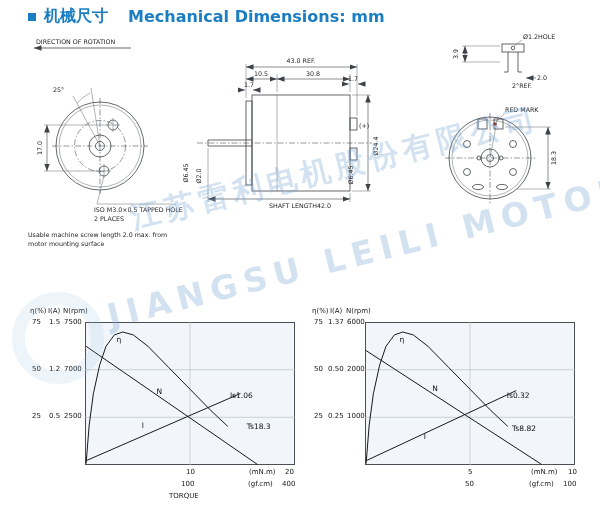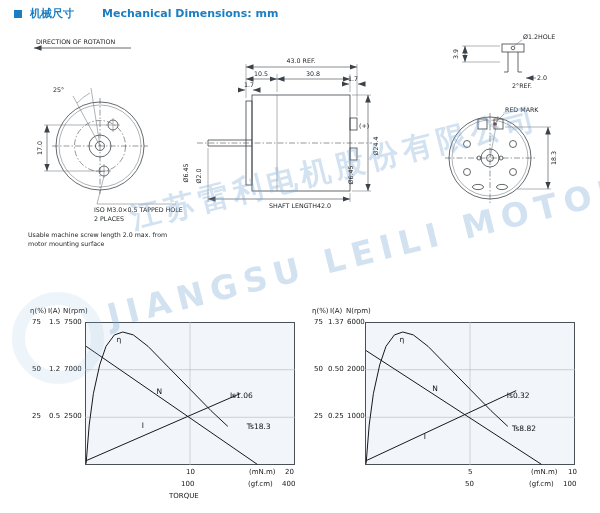--- a/index.html
+++ b/index.html
@@ -1,23 +1,23 @@
 <!DOCTYPE html>
 <html><head>
 <meta charset="utf-8">
 <style>
   *{margin:0;padding:0;box-sizing:border-box}
   html,body{background:#fff}
   .page{position:relative;width:600px;height:513px;background:#fff;overflow:hidden;
         font-family:"DejaVu Sans","Liberation Sans",sans-serif;color:#1a1c1f}
   
-  .sec{position:absolute;left:14px;display:flex;align-items:center;gap:8px;
-       color:#1b7ec2;font-size:11px;font-weight:bold;white-space:nowrap}
+  .sec{position:absolute;left:28px;display:flex;align-items:center;gap:8px;
+       color:#1b7ec2;font-size:16px;font-weight:bold;white-space:nowrap}
   .bullet{width:8px;height:8px;background:#1b7ec2;display:inline-block;flex:0 0 auto}
-  .sec .en{margin-left:20px}
+  .sec .en{margin-left:12px}
   
   .wm{position:absolute;color:rgba(122,168,211,0.33);font-weight:bold;pointer-events:none;
       white-space:nowrap;z-index:9}
   .wm-cn{left:125px;top:148px;font-size:30px;letter-spacing:5px;transform:rotate(-14deg)}
   .wm-en{left:100px;top:232px;font-size:33px;letter-spacing:7px;transform:rotate(-14deg)}
   .logo-c{position:absolute;left:12px;top:292px;width:92px;height:92px;border-radius:50%;
           border:13px solid rgba(150,190,225,0.16);z-index:8;pointer-events:none}
   
   .drawings{position:absolute;left:0;top:26px}
   svg text{font-family:"DejaVu Sans","Liberation Sans",sans-serif}

